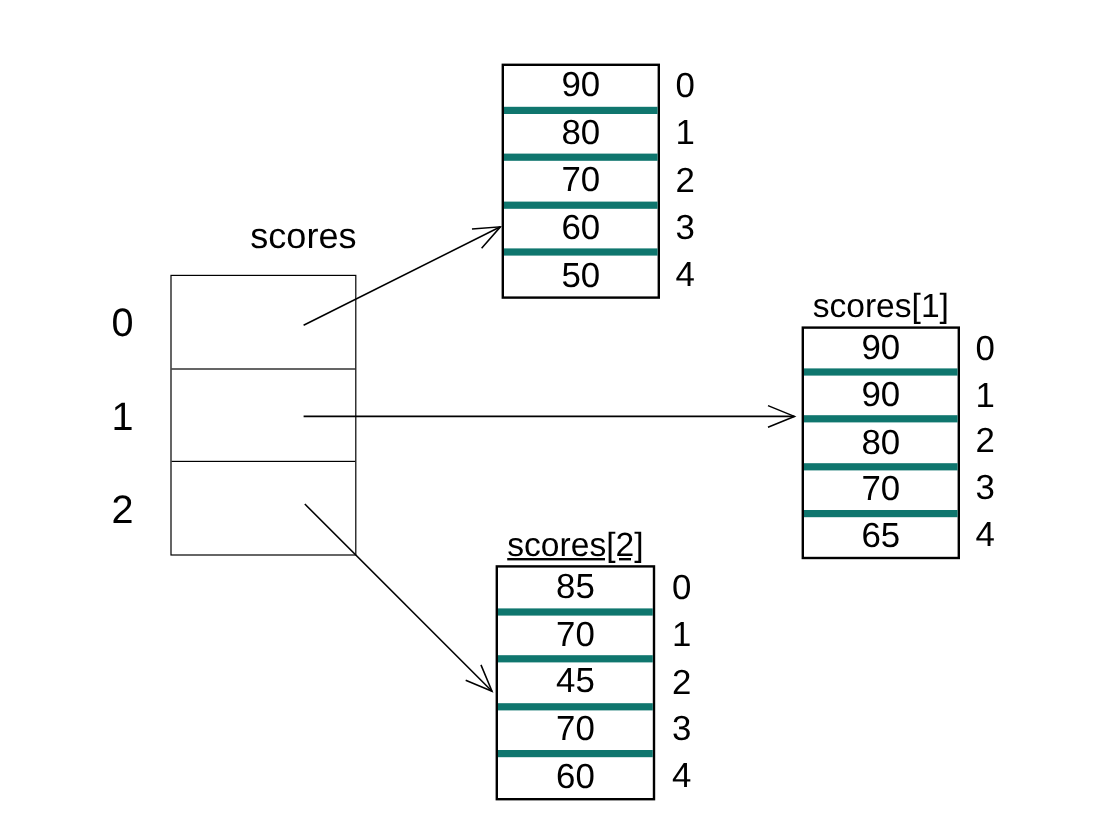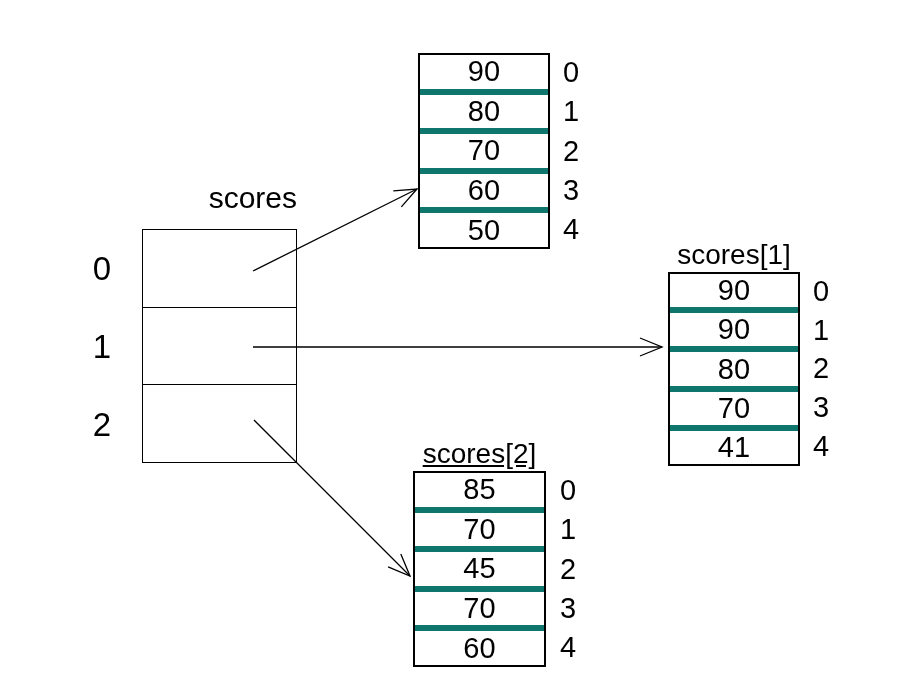--- a/index.html
+++ b/index.html
@@ -136,21 +136,21 @@
     <span>3</span>
     <span>4</span>
   </div>
 
   <div class="hdr" style="left:648px; top:240px; width:172px;">scores[1]</div>
   <div class="tbl" style="left:668px; top:272px; width:132px; height:194px;">
     <div class="cell">90</div>
     <div class="cell">90</div>
     <div class="cell">80</div>
     <div class="cell">70</div>
-    <div class="cell">41</div>
+    <div class="cell">65</div>
   </div>
   <div class="idxcol" style="left:806px; top:272px; width:30px; height:194px;">
     <span>0</span>
     <span>1</span>
     <span>2</span>
     <span>3</span>
     <span>4</span>
   </div>
 
   <div class="hdr" style="left:393px; top:439px; width:173px;text-decoration:underline;">scores[2]</div>

